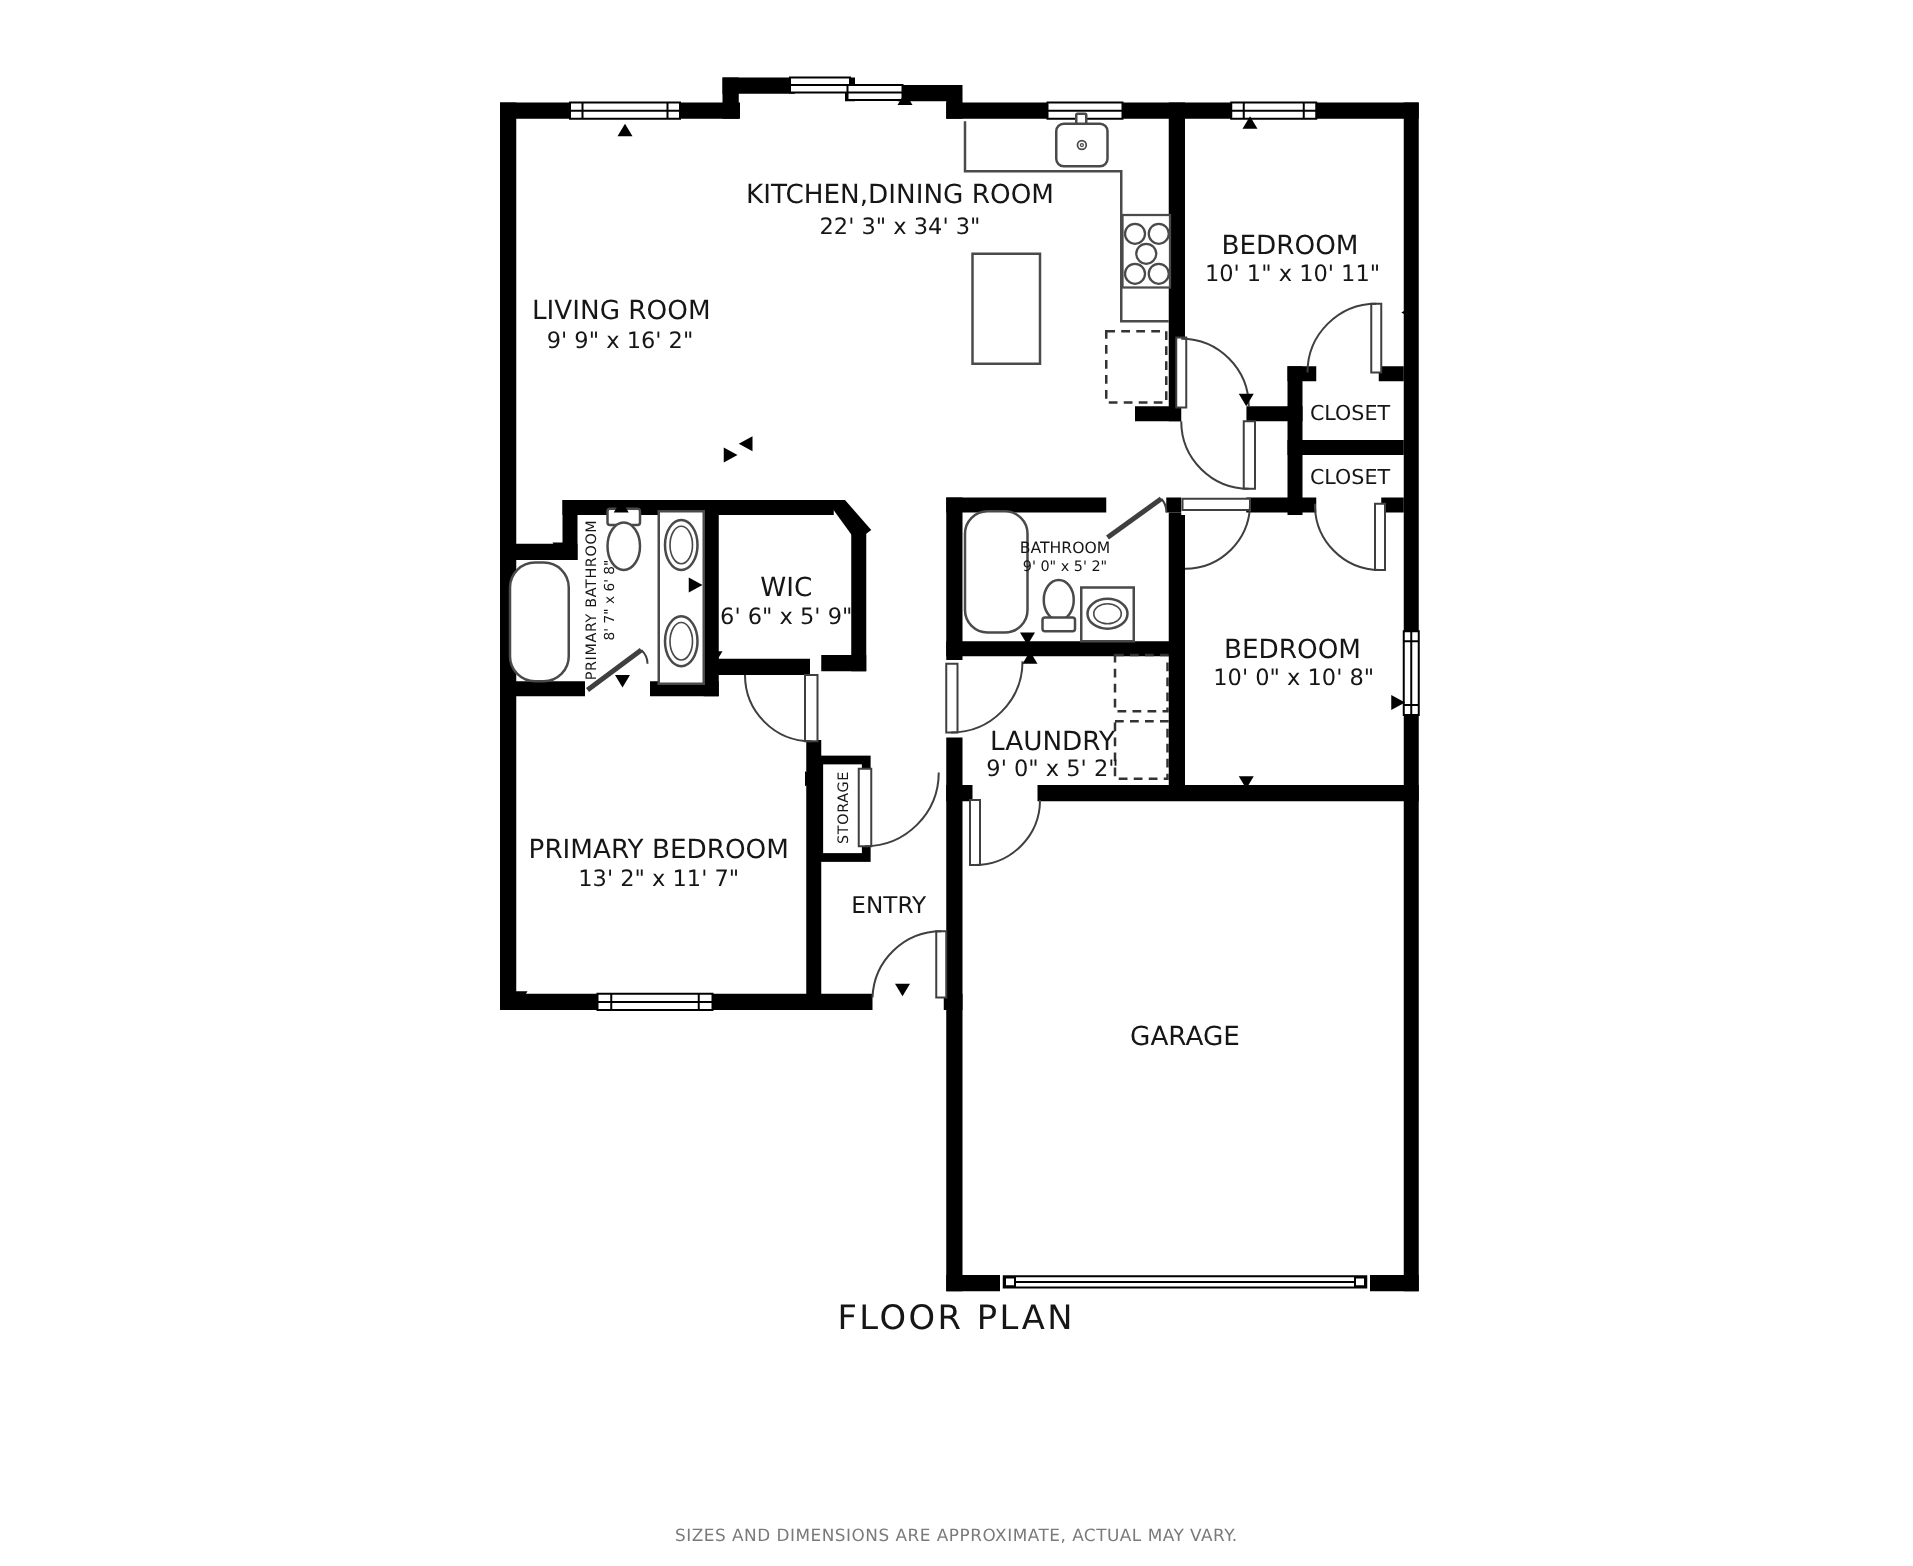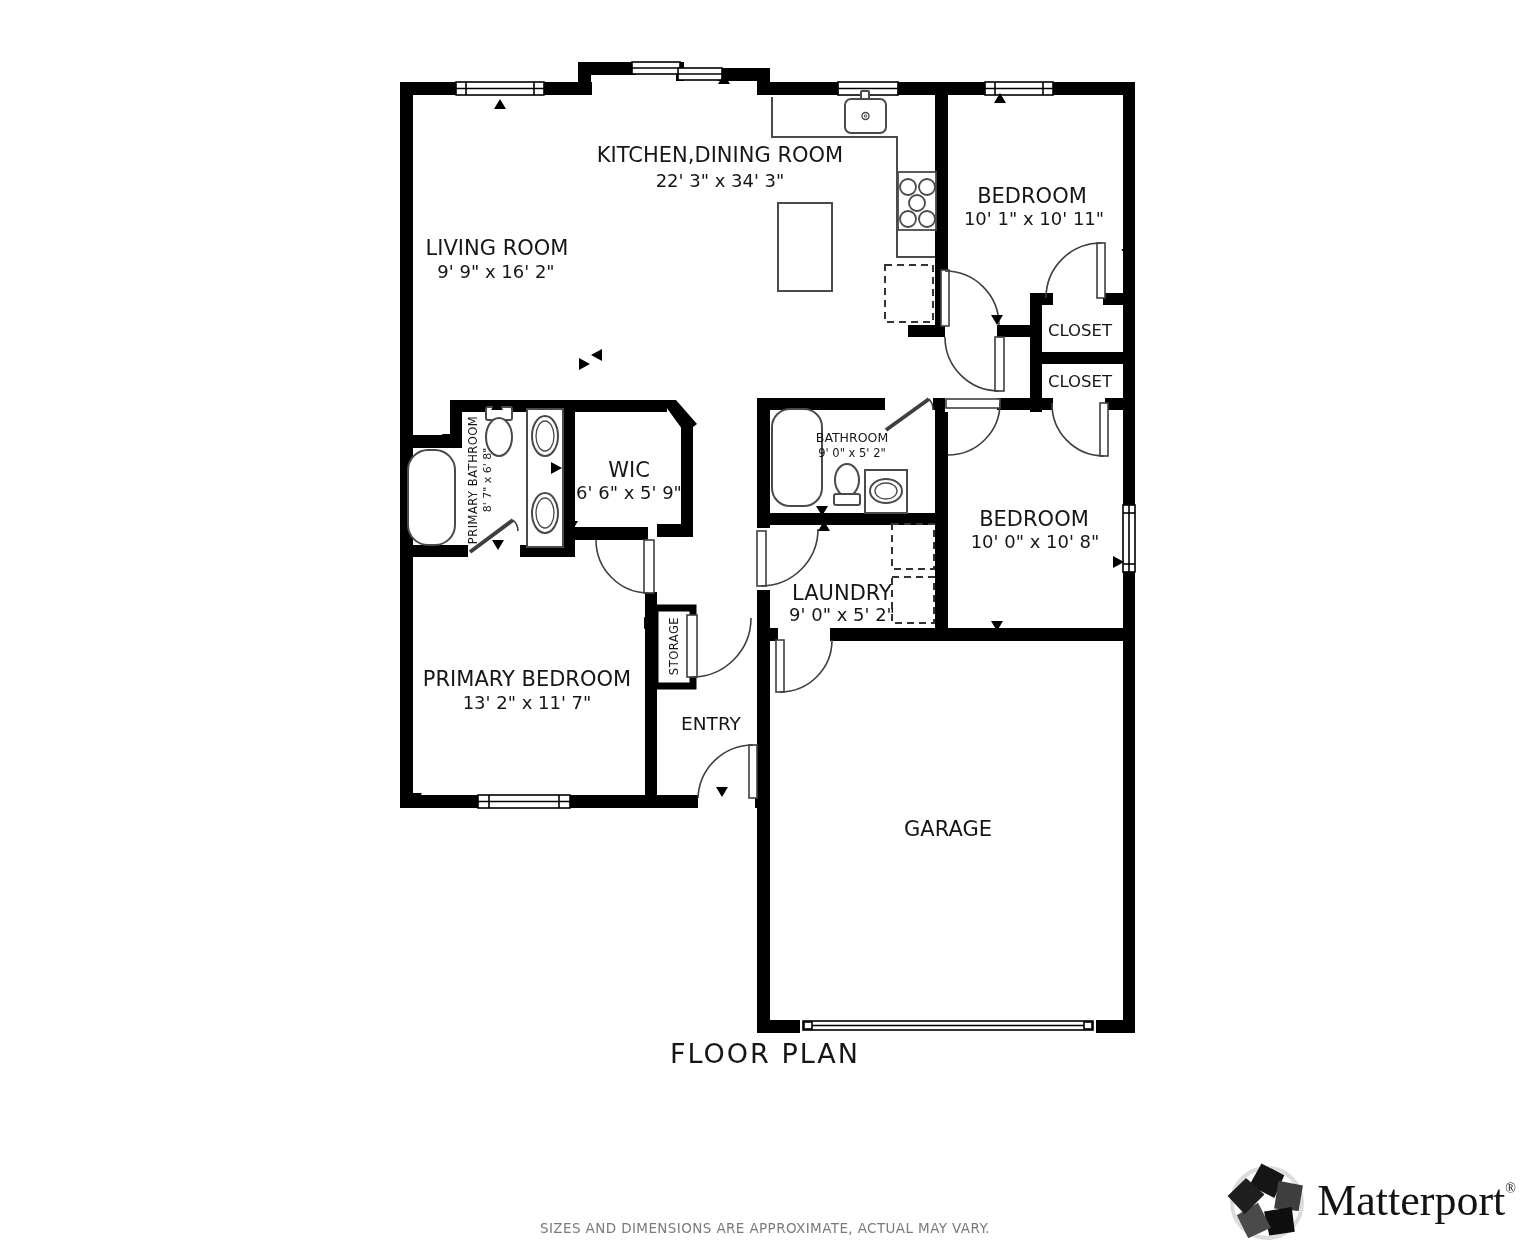--- a/index.html
+++ b/index.html
@@ -318,27 +318,14 @@
       <text class="room-name" x="527" y="686">PRIMARY BEDROOM</text>
       <text class="room-dims" x="527" y="709">13' 2" x 11' 7"</text>
 
       <text class="room-name" x="948" y="836">GARAGE</text>
     </g>
 
     <text class="plan-title" x="765" y="1063" text-anchor="middle">FLOOR PLAN</text>
     <text class="disclaimer" x="765" y="1233" text-anchor="middle">SIZES AND DIMENSIONS ARE APPROXIMATE, ACTUAL MAY VARY.</text>
   </svg>
 
-  <div class="brand">
-    <svg width="88" height="88" viewBox="0 0 88 88">
-      <circle cx="44" cy="46" r="35" fill="none" stroke="#dcdcdc" stroke-width="4"></circle>
-      <g transform="translate(44,46) rotate(-8)">
-        <polygon points="0,-40 21,-25 8,-4 -15,-20" fill="#151515"></polygon>
-        <polygon points="0,-40 21,-25 8,-4 -15,-20" transform="rotate(72)" fill="#3e3e3e"></polygon>
-        <polygon points="0,-40 21,-25 8,-4 -15,-20" transform="rotate(144)" fill="#0f0f0f"></polygon>
-        <polygon points="0,-40 21,-25 8,-4 -15,-20" transform="rotate(216)" fill="#4a4a4a"></polygon>
-        <polygon points="0,-40 21,-25 8,-4 -15,-20" transform="rotate(288)" fill="#1f1f1f"></polygon>
-      </g>
-    </svg>
-    <div class="brand-text"><span>Matterport</span><sup>®</sup></div>
-  </div>
 
 </div>
 
 </body></html>

